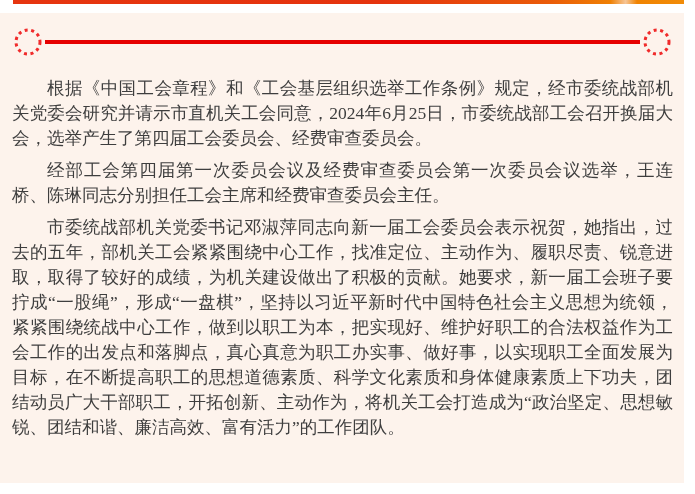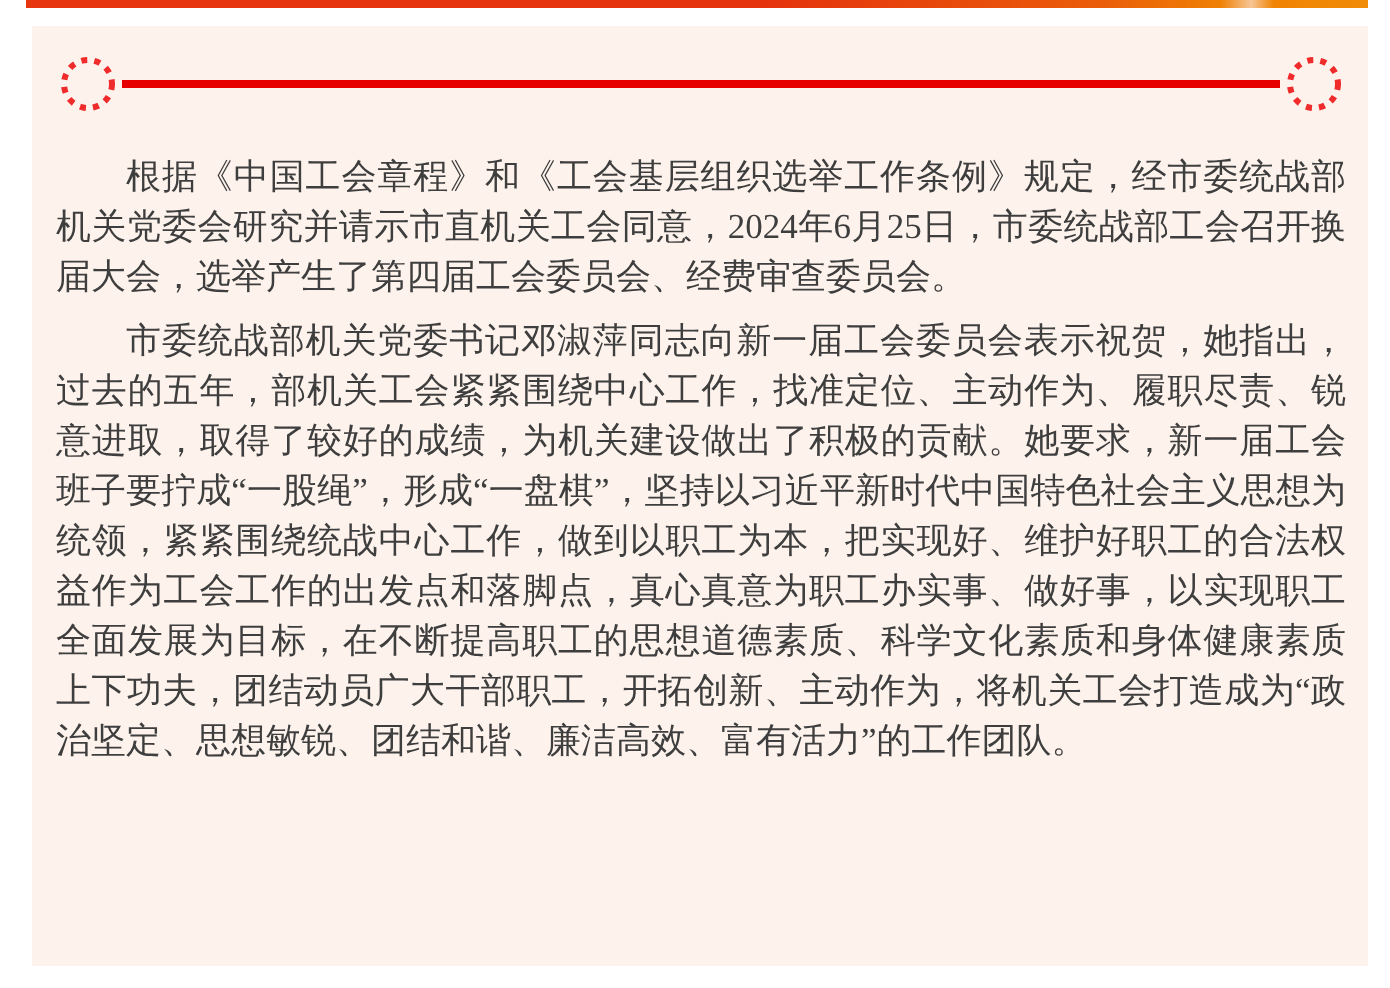--- a/index.html
+++ b/index.html
@@ -22,21 +22,21 @@
     left: 13px;
     right: 11px;
     top: 0;
     height: 4px;
     background: linear-gradient(90deg,
       #e6350f 0%, #e5330e 55%, #ea5c09 80%,
       #ef8003 89%, #f6c596 91.3%, #f08301 93%, #f18c08 100%);
   }
   .panel {
     position: absolute;
-    left: 16px;
+    left: 0;
     right: 11px;
     top: 13px;
     height: 470px;
     background: #fdf3ec;
     box-sizing: border-box;
     overflow: hidden;
   }
   .ornament-row {
     display: flex;
     align-items: center;
@@ -81,18 +81,19 @@
         <circle cx="15" cy="15" r="12" fill="none" stroke="#f02b2b" stroke-width="3" stroke-dasharray="3 3.6" stroke-linecap="butt"></circle>
       </svg>
       <div class="divider-line"></div>
       <svg class="dotted-circle" viewBox="0 0 30 30" xmlns="http://www.w3.org/2000/svg">
         <circle cx="15" cy="15" r="12" fill="none" stroke="#f02b2b" stroke-width="3" stroke-dasharray="3 3.6" stroke-linecap="butt"></circle>
       </svg>
     </div>
 
     <div class="content">
       <p>根据《中国工会章程》和《工会基层组织选举工作条例》规定，经市委统战部机关党委会研究并请示市直机关工会同意，2024年6月25日，市委统战部工会召开换届大会，选举产生了第四届工会委员会、经费审查委员会。</p>
+      <p>经部工会第四届第一次委员会议及经费审查委员会第一次委员会议选举，王连桥、陈琳同志分别担任工会主席和经费审查委员会主任。</p>
       <p>市委统战部机关党委书记邓淑萍同志向新一届工会委员会表示祝贺，她指出，过去的五年，部机关工会紧紧围绕中心工作，找准定位、主动作为、履职尽责、锐意进取，取得了较好的成绩，为机关建设做出了积极的贡献。她要求，新一届工会班子要拧成“一股绳”，形成“一盘棋”，坚持以习近平新时代中国特色社会主义思想为统领，紧紧围绕统战中心工作，做到以职工为本，把实现好、维护好职工的合法权益作为工会工作的出发点和落脚点，真心真意为职工办实事、做好事，以实现职工全面发展为目标，在不断提高职工的思想道德素质、科学文化素质和身体健康素质上下功夫，团结动员广大干部职工，开拓创新、主动作为，将机关工会打造成为“政治坚定、思想敏锐、团结和谐、廉洁高效、富有活力”的工作团队。</p>
     </div>
 
   </div>
 
 </div>
 
 </body></html>

